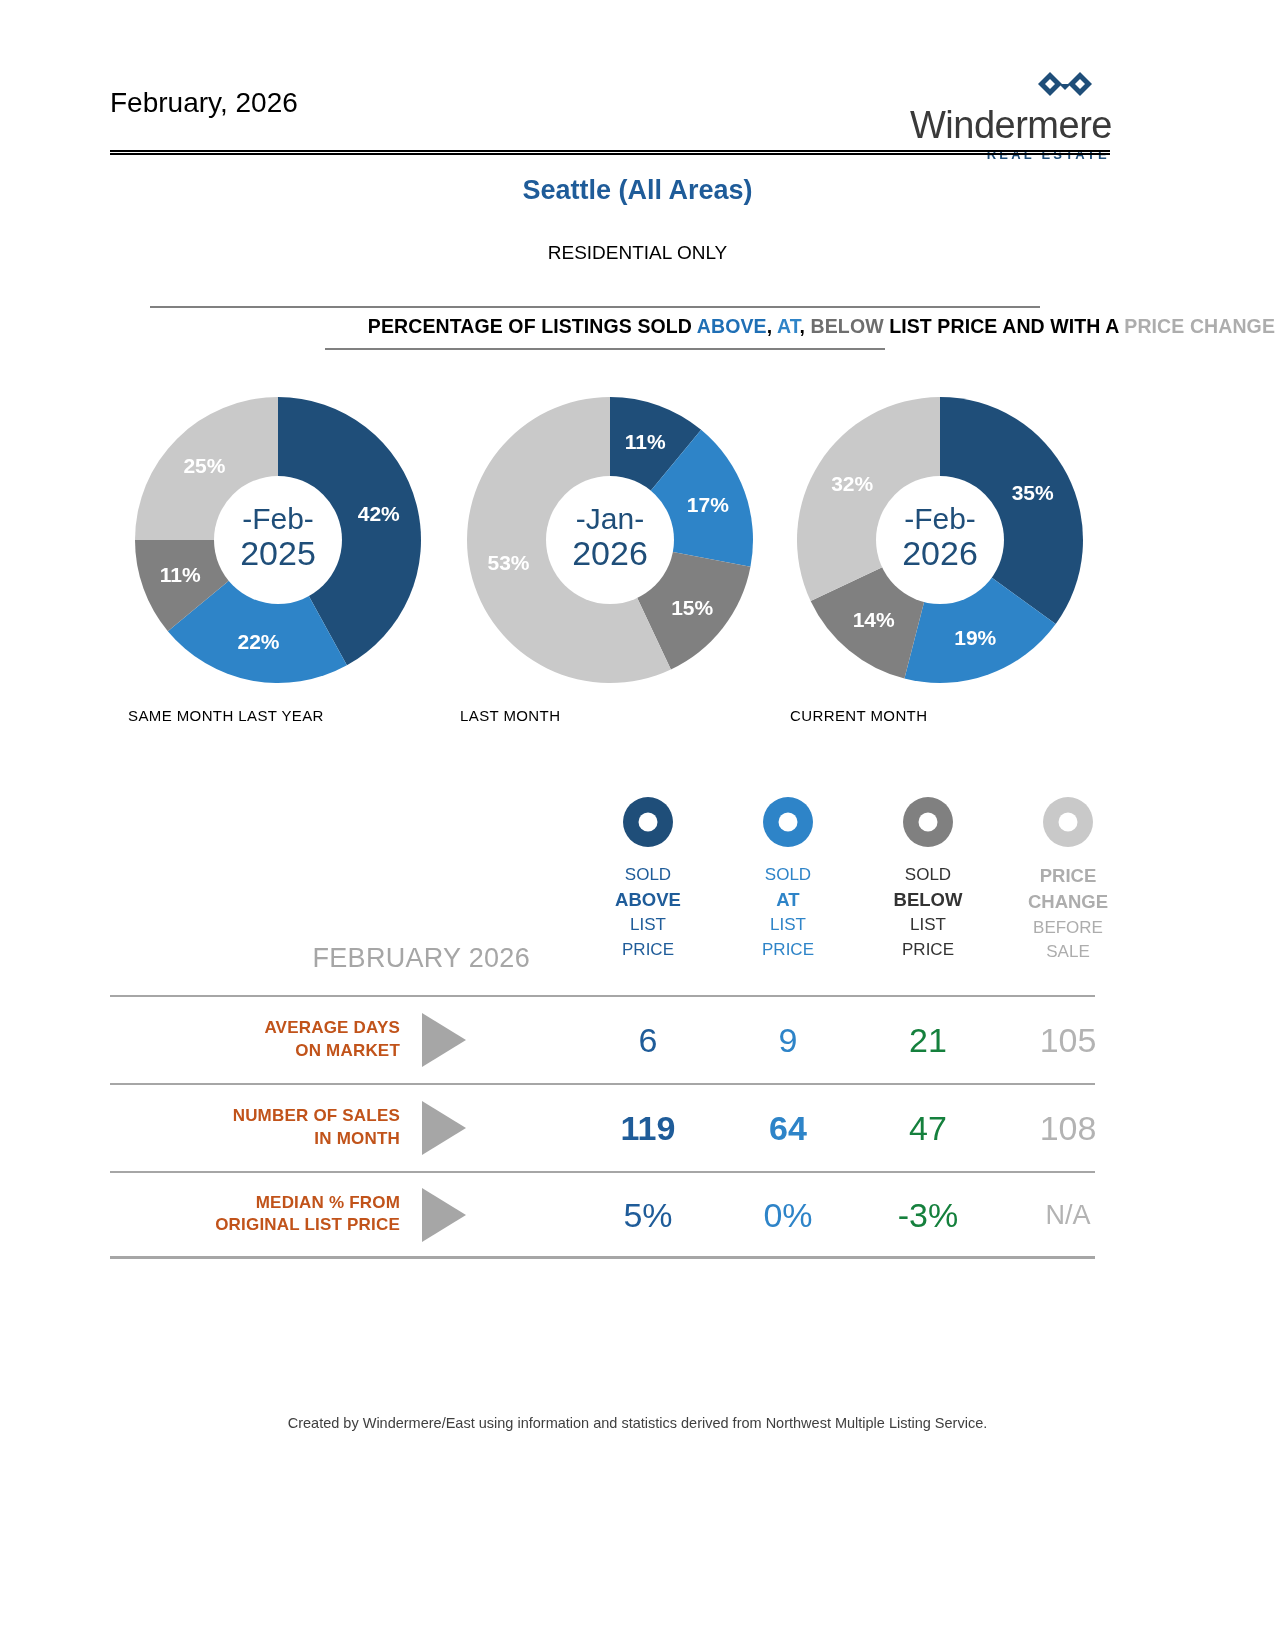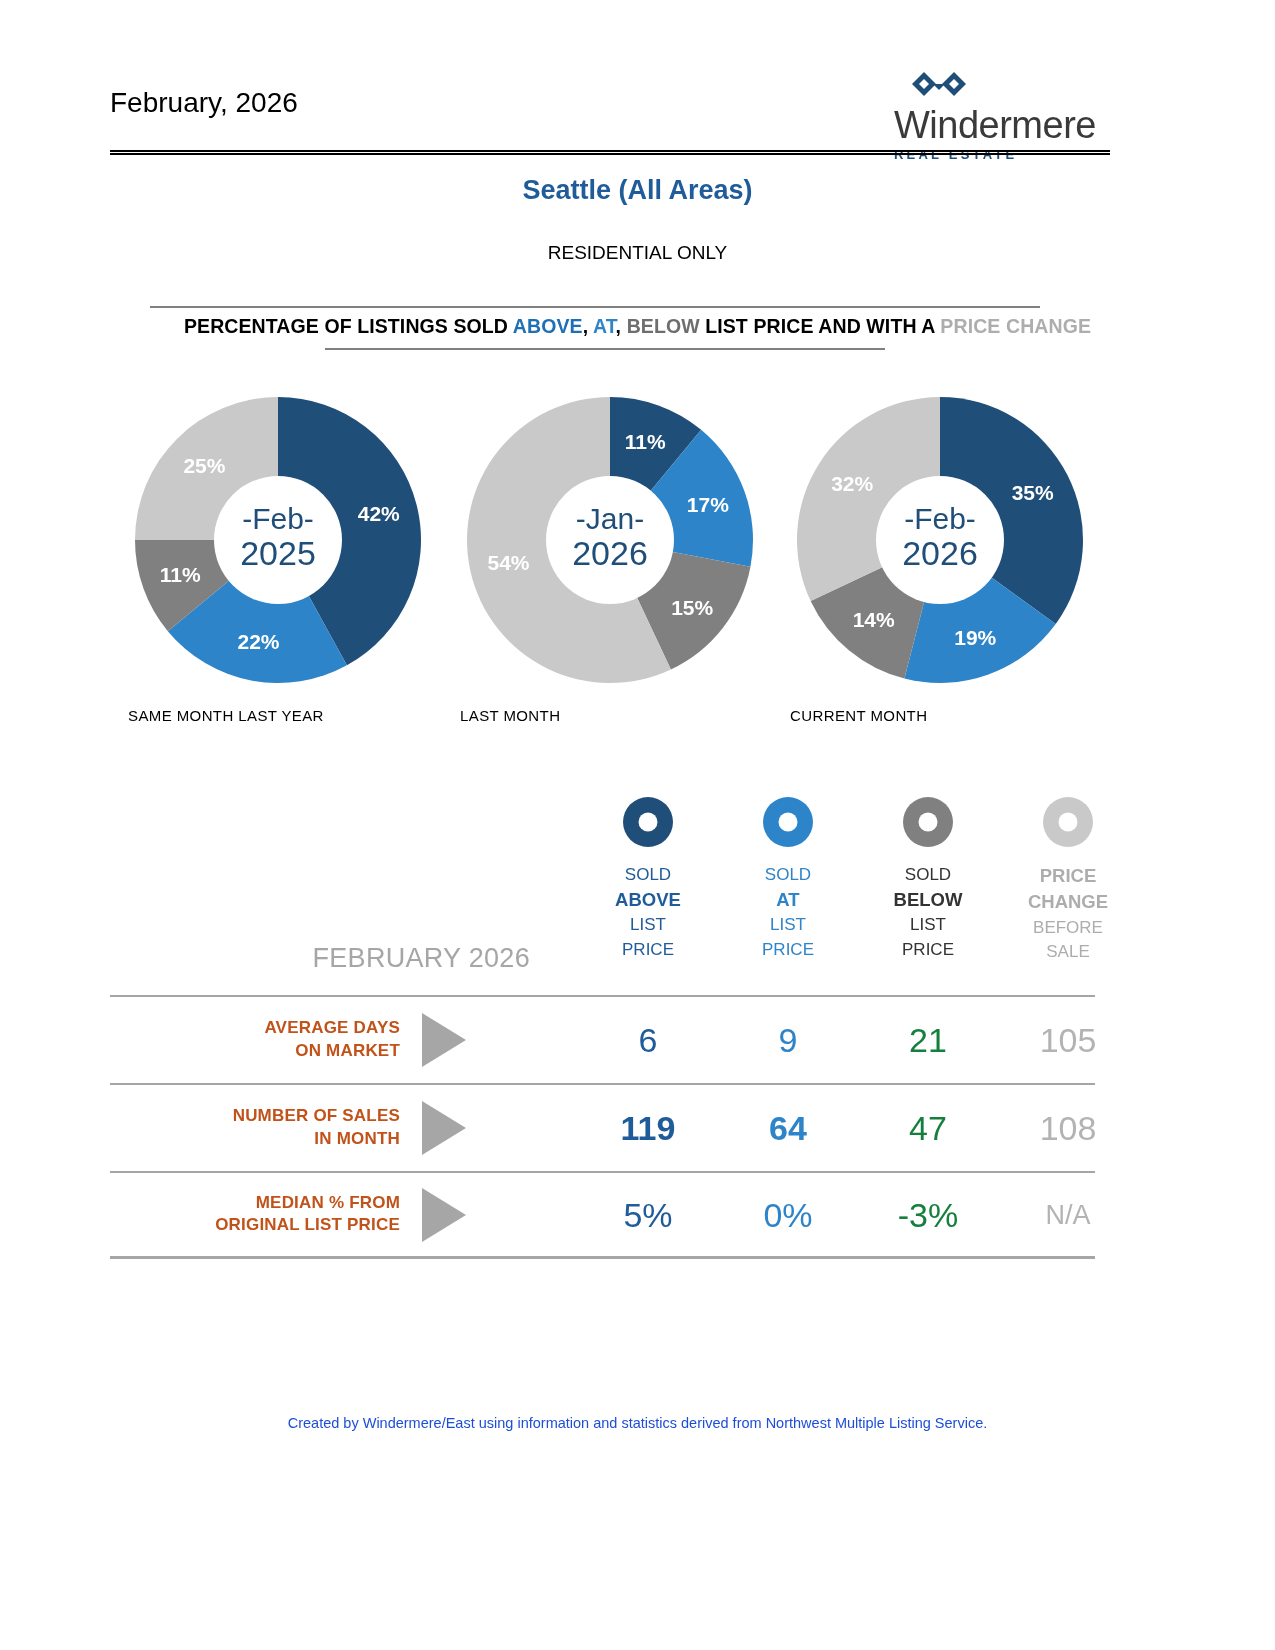--- a/index.html
+++ b/index.html
@@ -31,23 +31,23 @@
     line-height: 1.05;
   }
   .header-subtitle {
     font-size: 28px;
     font-weight: 400;
     color: #000;
     margin-top: 17px;
   }
   .logo {
     position: absolute;
-    right: 16px; top: 0;
+    right: 0; top: 0;
     width: 200px;
-    text-align: left;
+    text-align: right;
   }
   .logo-mark { height: 30px; margin-bottom: 2px; }
   .logo-word {
     font-size: 38px;
     font-weight: 400;
     color: #3a3a3a;
     letter-spacing: -0.5px;
     line-height: 1;
   }
   .logo-sub {
@@ -96,21 +96,21 @@
     position: absolute;
     left: 325px; top: 348px;
     width: 560px;
     border-top: 2px solid #808080;
   }
 
   .headline {
     position: absolute;
     left: 0; top: 315px;
     width: 1275px;
-    text-align: center;
+    text-align: right;
     font-size: 19.5px;
     font-weight: 700;
     color: #000;
     letter-spacing: 0.1px;
   }
   .c-above  { color: #1f6fb5; }
   .c-at     { color: #2e84c8; }
   .c-below  { color: #6e6e6e; }
   .c-change { color: #adadad; }
 
@@ -249,21 +249,21 @@
   .cell.bold { font-weight: 700; }
   .cell.small { font-size: 27px; }
 
   
   .footer {
     position: absolute;
     left: 0; top: 1415px;
     width: 1275px;
     text-align: center;
     font-size: 14.5px;
-    color: #1d4ed8;
+    color: #404040;
   }
 </style>
 </head>
 <body>
 
 <div class="page">
 
   <div class="header">
     <div class="header-subtitle">February, 2026</div>
 
@@ -330,21 +330,21 @@
         <circle cx="145" cy="145" r="64" fill="#ffffff"></circle>
       </svg>
       <div class="donut-center">
         <div class="m">-Jan-</div>
         <div class="y">2026</div>
       </div>
       <div id="pcts-1">
           <div class="slice-pct" style="left: 185.229px; top: 47.1484px;">11%</div>
           <div class="slice-pct" style="left: 247.852px; top: 109.771px;">17%</div>
           <div class="slice-pct" style="left: 232.176px; top: 213px;">15%</div>
-          <div class="slice-pct" style="left: 48.5047px; top: 167.687px;">54%</div>
+          <div class="slice-pct" style="left: 48.5047px; top: 167.687px;">53%</div>
         </div>
       <div class="donut-label">LAST MONTH</div>
     </div>
 
     <div class="donut-wrap d2">
       <svg class="donut-svg" width="290" height="290" viewBox="0 0 290 290">
         <g id="slices-2">
             <path d="M 145 145 L 145 2 A 143 143 0 0 1 260.6894301956175 229.05329107782364 Z" fill="#1f4e79"></path>
             <path d="M 145 145 L 260.6894301956175 229.05329107782364 A 143 143 0 0 1 109.43734613542586 283.50739204139427 Z" fill="#2e84c8"></path>
             <path d="M 145 145 L 109.43734613542586 283.50739204139427 A 143 143 0 0 1 15.609731497359235 205.88643869380542 Z" fill="#808080"></path>

